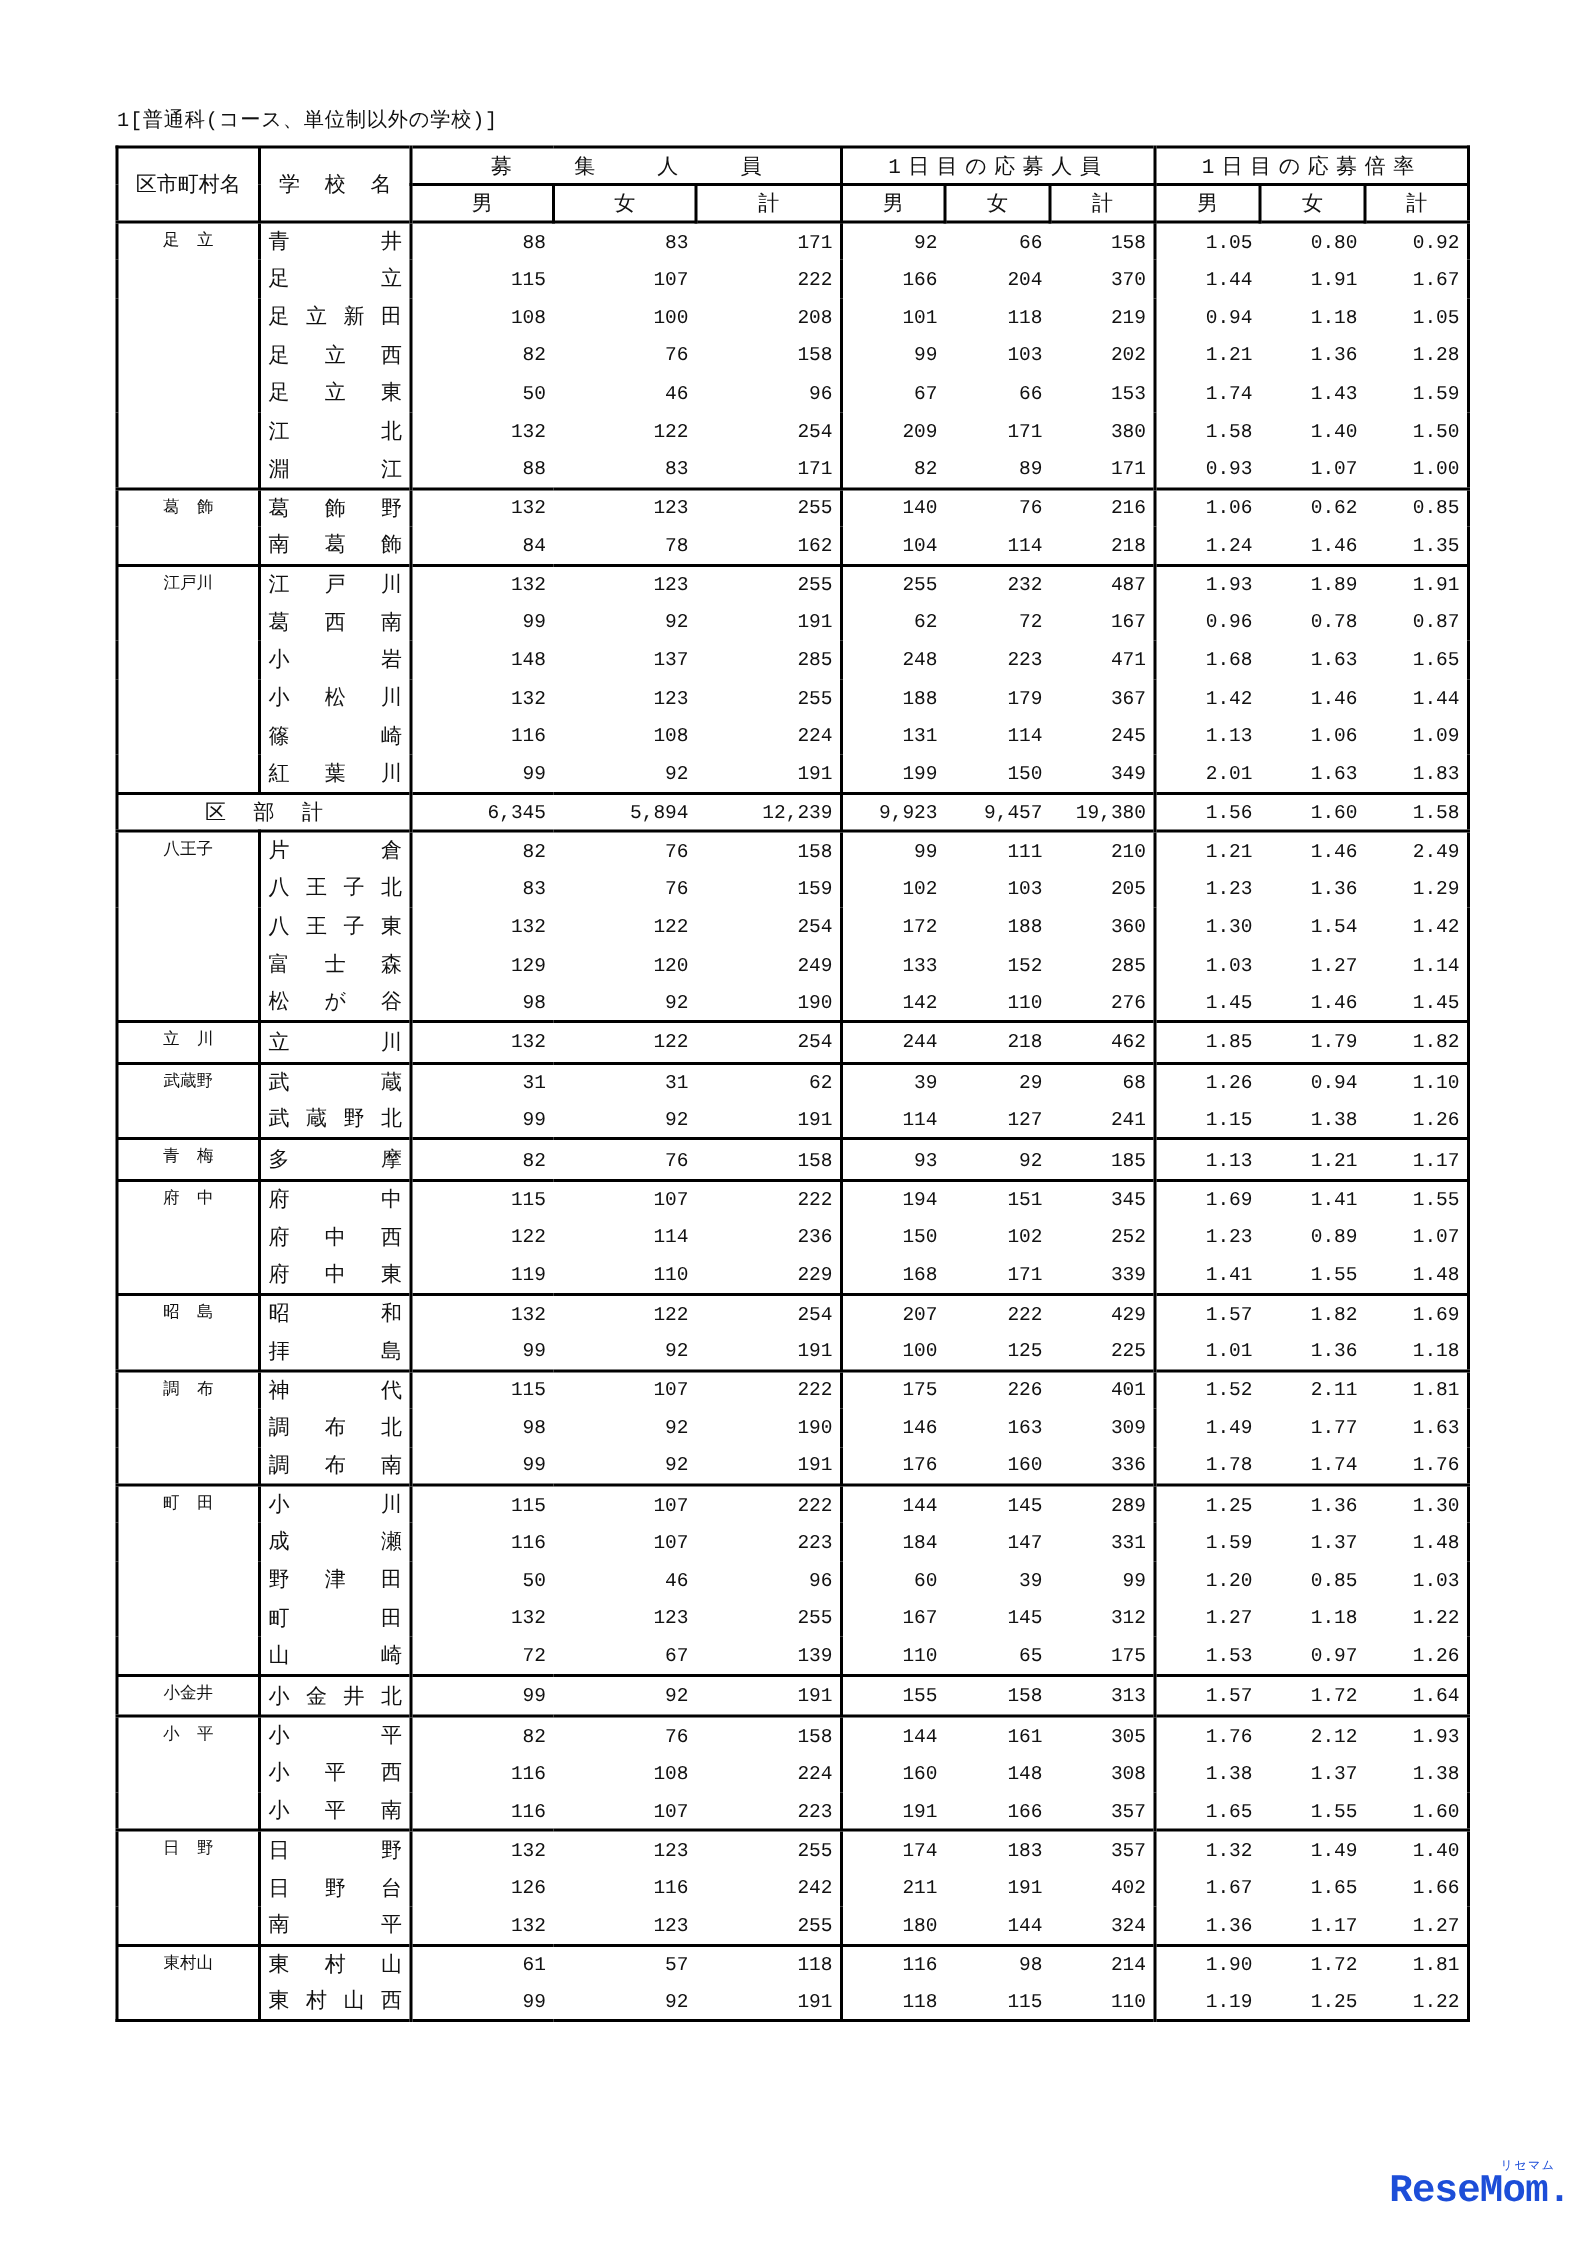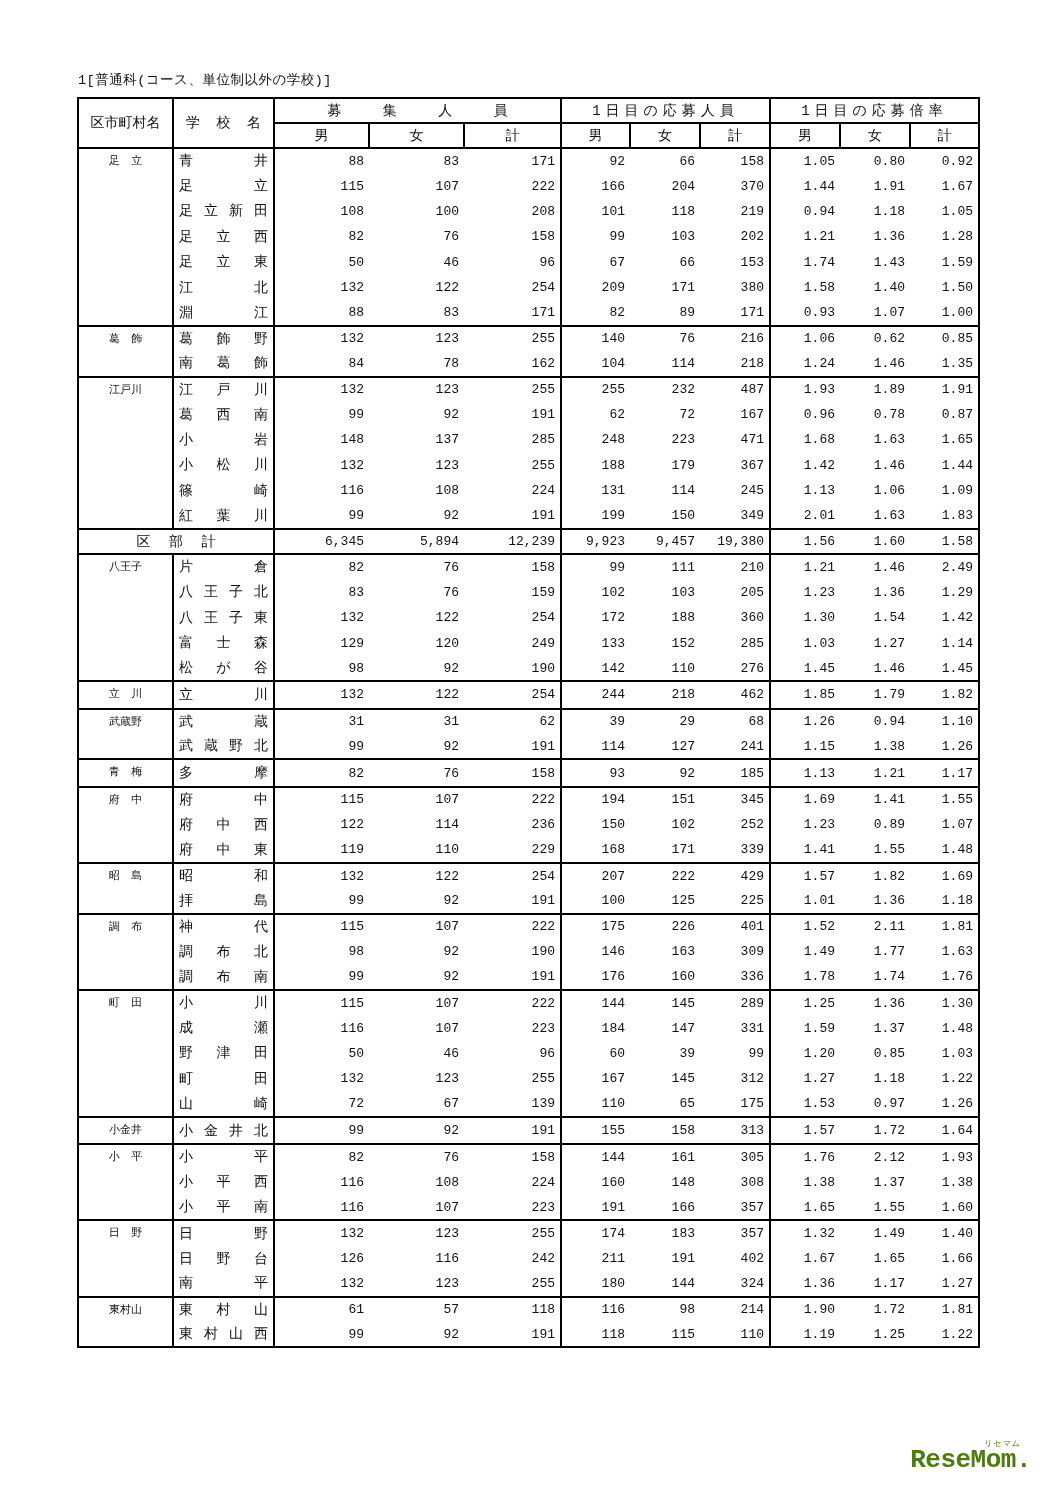--- a/index.html
+++ b/index.html
@@ -20,21 +20,21 @@
   .grid .ws-lg{word-spacing:33px;}
   .grid .ls{letter-spacing:5px;}
   .grid td.c-district{font-size:11px;text-align:center;vertical-align:top;
                       line-height:25.4px;word-spacing:5px;}
   .grid td.c-school{font-size:14px;}
   .dist{display:flex;justify-content:space-between;padding:0 5px;}
   .dist.hpad{padding:0 12px;}
   .grid td.num{font-size:13px;text-align:right;padding-right:5px;}
   .grid td.c-subtotal{font-size:14px;text-align:center;word-spacing:10px;margin-left:16px;}
 
-  .logo{position:absolute;right:24px;bottom:8px;color:#4d7c0f;font-weight:700;
+  .logo{position:absolute;right:8px;bottom:8px;color:#1d4ed8;font-weight:700;
         font-size:26px;letter-spacing:-0.5px;}
   .logo .ruby{position:absolute;top:-7px;right:10px;font-size:8px;font-weight:400;
               letter-spacing:1px;}
 </style>
 </head>
 <body>
 
 <div class="page">
 
   <div class="title">1[普通科(コース、単位制以外の学校)]</div>

